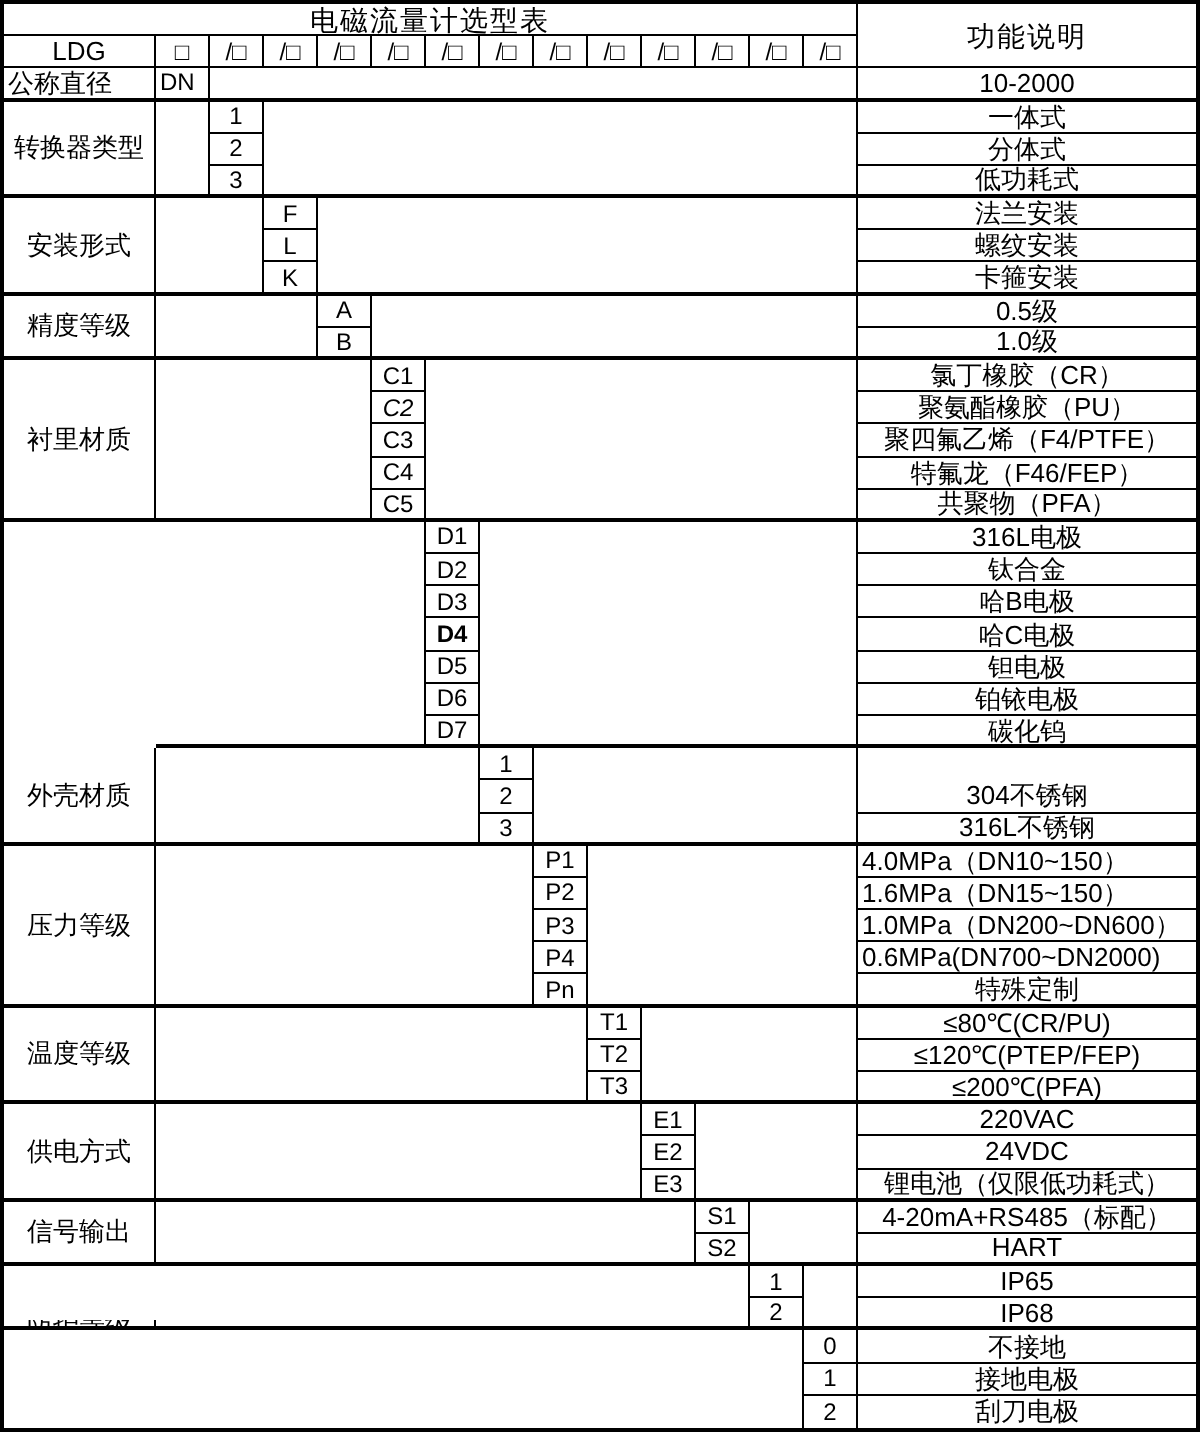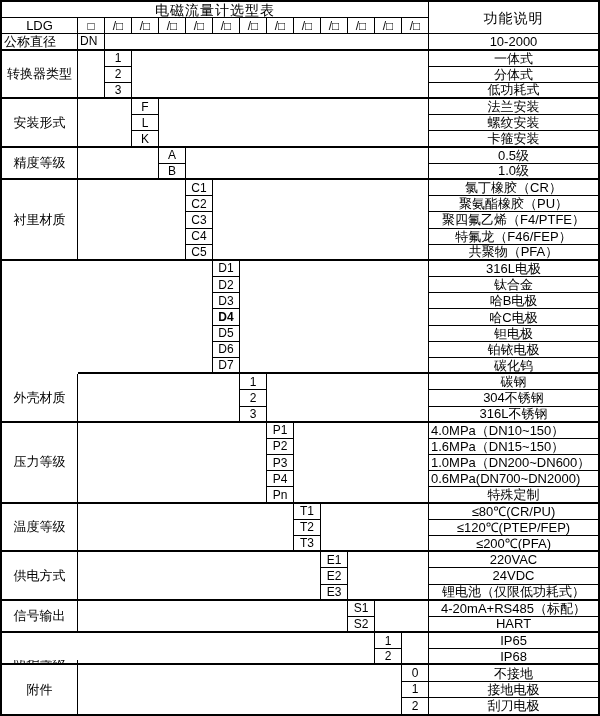--- a/index.html
+++ b/index.html
@@ -77,21 +77,21 @@
       <div class="cell sec-end" style="grid-area: 10 / 2 / 12 / 5;"></div>
       <div class="cell code" style="grid-area: 10 / 5;">A</div>
       <div class="cell no-br" style="grid-area: 10 / 15;">0.5级</div>
       <div class="cell code sec-end" style="grid-area: 11 / 5;">B</div>
       <div class="cell no-br sec-end" style="grid-area: 11 / 15;">1.0级</div>
       <div class="cell sec-end" style="grid-area: 10 / 6 / 12 / 15;"></div>
       <div class="cell sec-end" style="grid-area: 12 / 1 / 17;">衬里材质</div>
       <div class="cell sec-end" style="grid-area: 12 / 2 / 17 / 6;"></div>
       <div class="cell code" style="grid-area: 12 / 6;">C1</div>
       <div class="cell no-br" style="grid-area: 12 / 15;">氯丁橡胶（CR）</div>
-      <div class="cell code" style="grid-area: 13 / 6;">C2</div>
+      <div class="cell code" style="grid-area: 13 / 6; font-style: italic;">C2</div>
       <div class="cell no-br" style="grid-area: 13 / 15;">聚氨酯橡胶（PU）</div>
       <div class="cell code" style="grid-area: 14 / 6;">C3</div>
       <div class="cell no-br" style="grid-area: 14 / 15;">聚四氟乙烯（F4/PTFE）</div>
       <div class="cell code" style="grid-area: 15 / 6;">C4</div>
       <div class="cell no-br" style="grid-area: 15 / 15;">特氟龙（F46/FEP）</div>
       <div class="cell code sec-end" style="grid-area: 16 / 6;">C5</div>
       <div class="cell no-br sec-end" style="grid-area: 16 / 15;">共聚物（PFA）</div>
       <div class="cell sec-end" style="grid-area: 12 / 7 / 17 / 15;"></div>
       <div class="cell sec-end" style="grid-area: 17 / 2 / 24 / 7;"></div>
       <div class="cell code" style="grid-area: 17 / 7;">D1</div>
@@ -105,27 +105,26 @@
       <div class="cell code" style="grid-area: 21 / 7;">D5</div>
       <div class="cell no-br" style="grid-area: 21 / 15;">钽电极</div>
       <div class="cell code" style="grid-area: 22 / 7;">D6</div>
       <div class="cell no-br" style="grid-area: 22 / 15;">铂铱电极</div>
       <div class="cell code sec-end" style="grid-area: 23 / 7;">D7</div>
       <div class="cell no-br sec-end" style="grid-area: 23 / 15;">碳化钨</div>
       <div class="cell sec-end" style="grid-area: 17 / 8 / 24 / 15;"></div>
       <div class="cell sec-end" style="grid-area: 24 / 1 / 27;">外壳材质</div>
       <div class="cell sec-end" style="grid-area: 24 / 2 / 27 / 8;"></div>
       <div class="cell code" style="grid-area: 24 / 8;">1</div>
-      <div class="cell no-br" style="grid-area: 24 / 15;">碳钢</div>
       <div class="cell code" style="grid-area: 25 / 8;">2</div>
       <div class="cell no-br" style="grid-area: 25 / 15;">304不锈钢</div>
       <div class="cell code sec-end" style="grid-area: 26 / 8;">3</div>
       <div class="cell no-br sec-end" style="grid-area: 26 / 15;">316L不锈钢</div>
       <div class="cell sec-end" style="grid-area: 24 / 9 / 27 / 15;"></div>
-      <div class="cell sec-end" style="grid-area: 27 / 1 / 32; font-family: Liberation Mono, monospace;">压力等级</div>
+      <div class="cell sec-end" style="grid-area: 27 / 1 / 32;">压力等级</div>
       <div class="cell sec-end" style="grid-area: 27 / 2 / 32 / 9;"></div>
       <div class="cell code" style="grid-area: 27 / 9;">P1</div>
       <div class="cell no-br left" style="grid-area: 27 / 15;">4.0MPa（DN10~150）</div>
       <div class="cell code" style="grid-area: 28 / 9;">P2</div>
       <div class="cell no-br left" style="grid-area: 28 / 15;">1.6MPa（DN15~150）</div>
       <div class="cell code" style="grid-area: 29 / 9;">P3</div>
       <div class="cell no-br left" style="grid-area: 29 / 15;">1.0MPa（DN200~DN600）</div>
       <div class="cell code" style="grid-area: 30 / 9;">P4</div>
       <div class="cell no-br left" style="grid-area: 30 / 15;">0.6MPa(DN700~DN2000)</div>
       <div class="cell code sec-end" style="grid-area: 31 / 9;">Pn</div>
@@ -156,21 +155,20 @@
       <div class="cell code sec-end" style="grid-area: 39 / 12;">S2</div>
       <div class="cell no-br sec-end" style="grid-area: 39 / 15;">HART</div>
       <div class="cell sec-end" style="grid-area: 38 / 13 / 40 / 15;"></div>
       <div class="cell sec-end" style="grid-area: 40 / 1 / 42; margin-top: 27px;">防护等级</div>
       <div class="cell sec-end" style="grid-area: 40 / 2 / 42 / 13;"></div>
       <div class="cell code" style="grid-area: 40 / 13;">1</div>
       <div class="cell no-br" style="grid-area: 40 / 15;">IP65</div>
       <div class="cell code sec-end" style="grid-area: 41 / 13;">2</div>
       <div class="cell no-br sec-end" style="grid-area: 41 / 15;">IP68</div>
       <div class="cell sec-end" style="grid-area: 40 / 14 / 42 / 15;"></div>
-      <div class="cell no-bb" style="grid-area: 42 / 1 / 45;">附件</div>
       <div class="cell no-bb" style="grid-area: 42 / 2 / 45 / 14;"></div>
       <div class="cell code" style="grid-area: 42 / 14;">0</div>
       <div class="cell no-br" style="grid-area: 42 / 15;">不接地</div>
       <div class="cell code" style="grid-area: 43 / 14;">1</div>
       <div class="cell no-br" style="grid-area: 43 / 15;">接地电极</div>
       <div class="cell code no-bb" style="grid-area: 44 / 14;">2</div>
       <div class="cell no-br no-bb" style="grid-area: 44 / 15;">刮刀电极</div>
     </div>
 </div>
 

